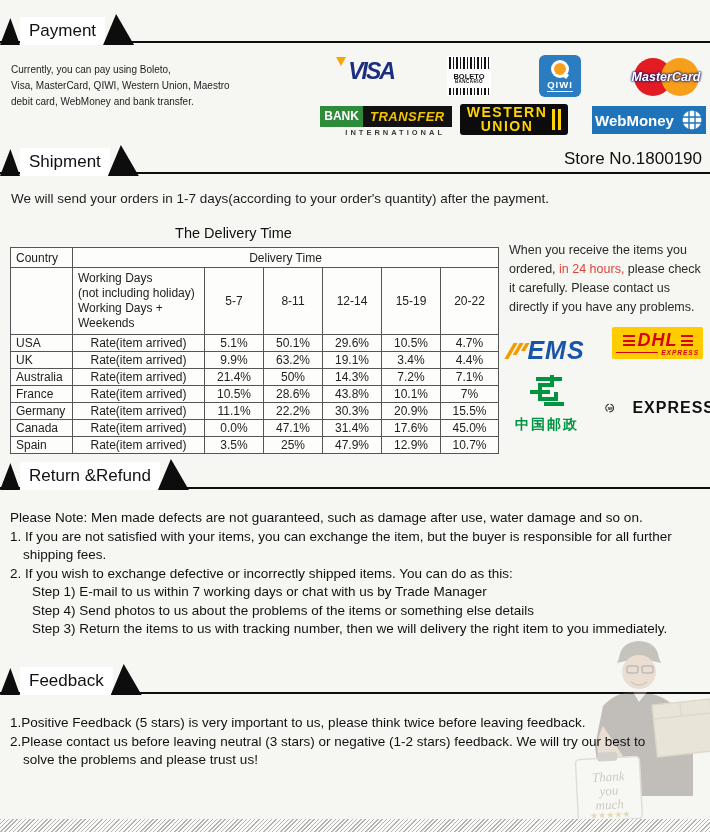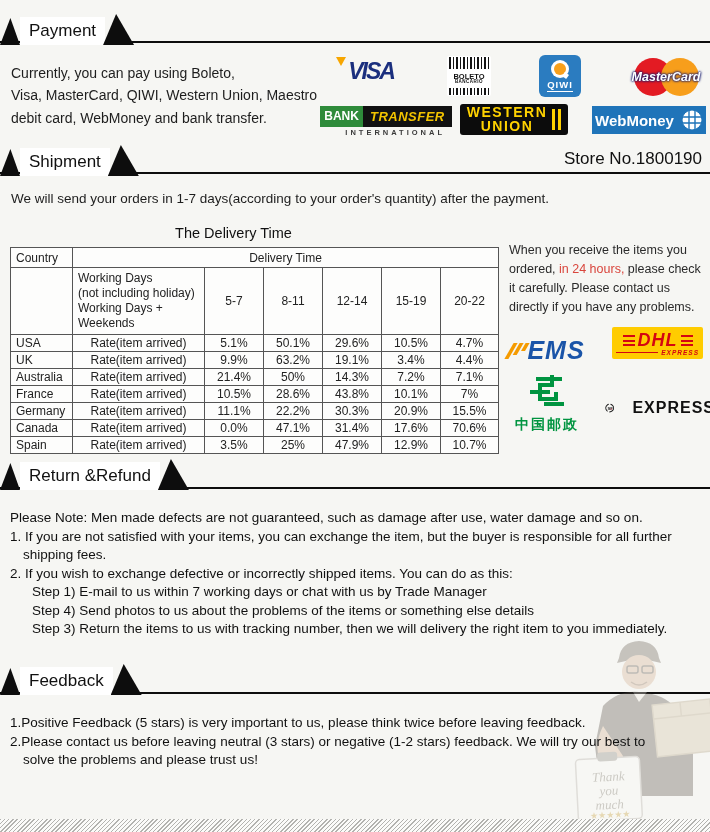--- a/index.html
+++ b/index.html
@@ -13,21 +13,21 @@
   .sec-line { position:absolute; left:0; right:0; height:2px; background:#0d0d0d; }
   .sec-head { position:absolute; left:0; display:flex; align-items:flex-end; }
   .tri { background:#0d0d0d; }
   .tri-l { width:20px; height:27px; clip-path:polygon(52% 0, 100% 100%, 0 100%); }
   .tri-r { width:31px; height:31px; clip-path:polygon(42% 0, 100% 100%, 0 100%); margin-left:-2px; }
   .sec-label {
     background:#fff; padding:2px 9px 3px 9px; font-size:17px; font-weight:normal;
     color:#111; line-height:23px; white-space:nowrap;
   }
   
-  .pay-desc { position:absolute; left:11px; top:62px; width:312px; font-size:14px;
+  .pay-desc { position:absolute; left:11px; top:62px; width:312px; font-size:10px;
     line-height:1.6; white-space:pre-line; color:#1d1d1d; }
   .logo { position:absolute; display:flex; align-items:center; justify-content:center; }
   
   .logo-visa { left:330px; top:56px; width:82px; height:30px; }
   .visa-text { font-size:23px; font-weight:bold; font-style:italic; color:#1b2f7e; letter-spacing:-2px; }
   .visa-notch { position:absolute; left:6px; top:1px; width:0; height:0;
     border-left:5px solid transparent; border-right:5px solid transparent; border-top:9px solid #f7a600; }
   
   .logo-boleto { left:447px; top:56px; width:44px; height:40px; background:#fff;
     flex-direction:column; justify-content:space-between; padding:1px 2px; border-radius:2px; }
@@ -268,21 +268,21 @@
       <td>20.9%</td>
       <td>15.5%</td>
     </tr>
     <tr class="crow">
       <td class="cty">Canada</td>
       <td>Rate(item arrived)</td>
       <td>0.0%</td>
       <td>47.1%</td>
       <td>31.4%</td>
       <td>17.6%</td>
-      <td>70.6%</td>
+      <td>45.0%</td>
     </tr>
     <tr class="crow">
       <td class="cty">Spain</td>
       <td>Rate(item arrived)</td>
       <td>3.5%</td>
       <td>25%</td>
       <td>47.9%</td>
       <td>12.9%</td>
       <td>10.7%</td>
     </tr>

